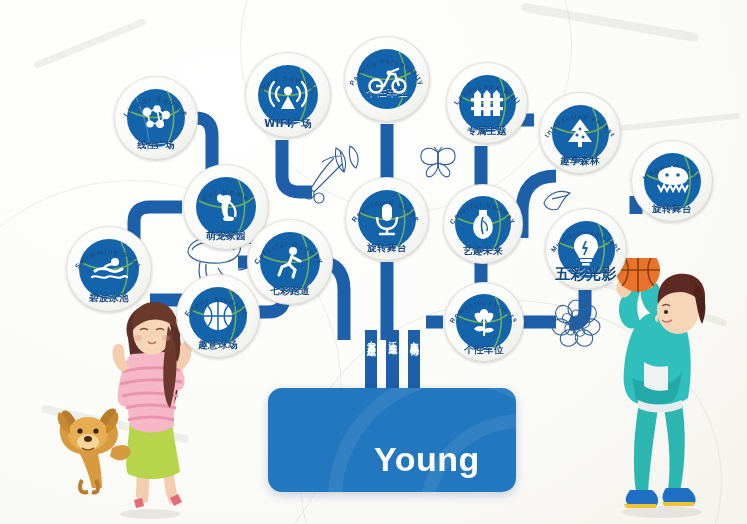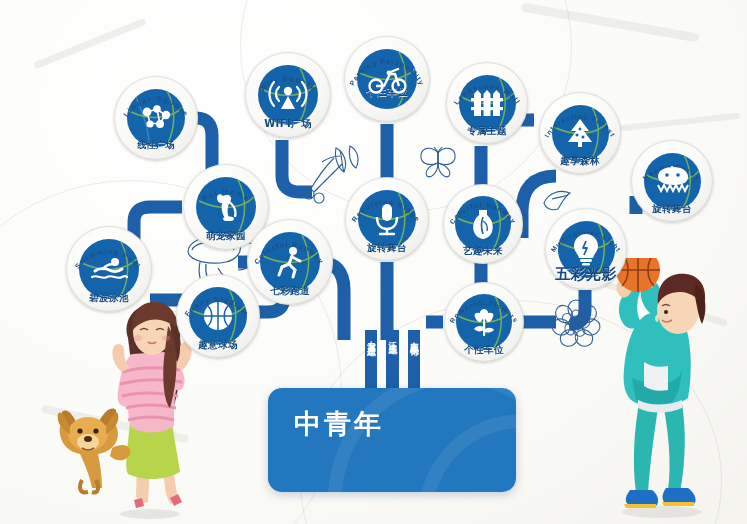--- a/index.html
+++ b/index.html
@@ -194,21 +194,21 @@
   <div class="vstrip" style="left:386px;top:330px;width:13px;height:60px;">
     <span>泛主题</span>
   </div>
   <div class="vstrip" style="left:408px;top:330px;width:12px;height:60px;">
     <span>主题装饰</span>
   </div>
 
   <div id="title-card">
     <div class="tc-arc" style="left:60px;top:-18px;width:230px;height:230px;"></div>
     <div class="tc-arc" style="left:150px;top:26px;width:180px;height:180px;"></div>
-    <div id="title-cn">中青年</div>
+    <div id="title-en">Young</div>
   </div>
 
   <div class="person" style="left:92px;top:296px;">
     <svg width="120" height="224" viewBox="0 0 120 224">
       <ellipse cx="58" cy="218" rx="30" ry="5" fill="rgba(150,140,140,.18)"></ellipse>
 
       <path d="M36,42 C30,24 44,8 60,8 C78,8 90,22 88,42 C92,70 86,104 76,126 C70,120 66,100 68,78 C60,74 44,70 38,58Z" fill="#5b3127"></path>
 
       <path d="M46,140 L44,200 L48,208 L56,206 L58,170 L60,140Z" fill="#f3cdae"></path>
       <path d="M66,140 L74,198 L78,208 L86,204 L80,168 L76,140Z" fill="#f3cdae"></path>

